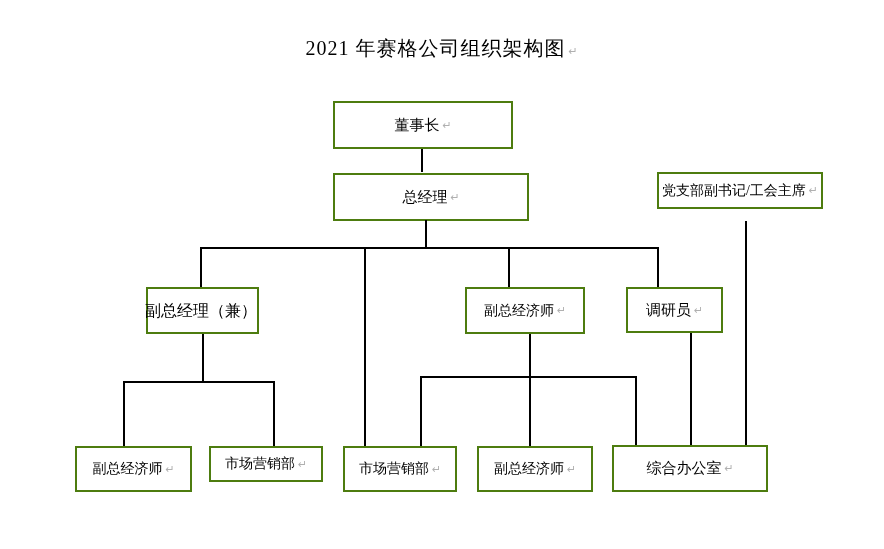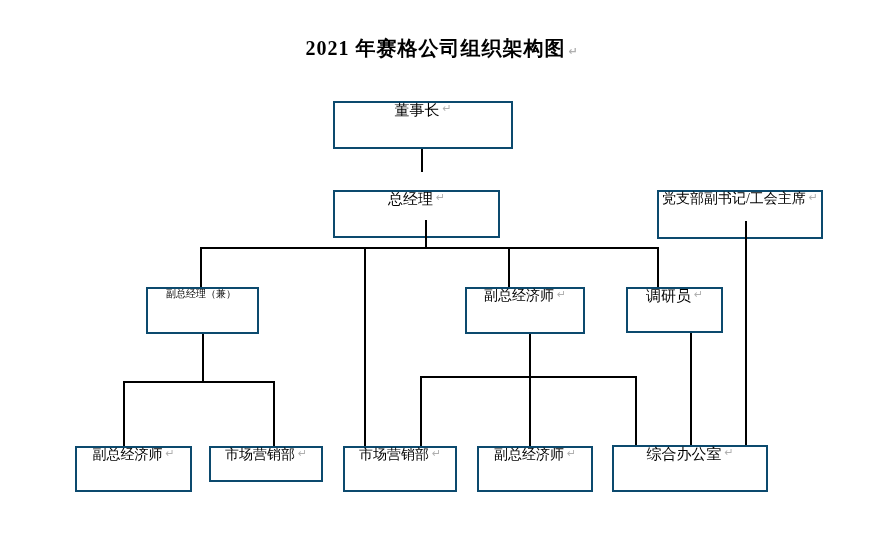--- a/index.html
+++ b/index.html
@@ -2,55 +2,55 @@
 <html><head>
 <meta charset="utf-8">
 <style>
   html,body{margin:0;padding:0;background:#ffffff;}
   .canvas{
     position:relative;width:884px;height:549px;background:#ffffff;overflow:hidden;
     font-family:"Liberation Serif","DejaVu Serif",serif;color:#000;
   }
   .chart-title{
     position:absolute;left:0;top:35px;width:884px;text-align:center;
-    font-size:20px;font-weight:bold;letter-spacing:1px;white-space:nowrap;
+    font-size:20px;font-weight:normal;letter-spacing:1px;white-space:nowrap;
   }
   .node{
-    position:absolute;box-sizing:border-box;border:2px solid #0c4a6e;background:#fff;
-    display:flex;align-items:flex-start;justify-content:center;
+    position:absolute;box-sizing:border-box;border:2px solid #4d7c0f;background:#fff;
+    display:flex;align-items:center;justify-content:center;
     font-size:15px;line-height:1;white-space:nowrap;
   }
   .mark{color:#b0b0b0;font-size:11px;margin-left:3px;font-family:"DejaVu Sans",sans-serif;}
   .line{position:absolute;background:#000;}
 </style>
 </head>
 <body>
 
 <div class="canvas">
 
   <div class="chart-title">
     <span>2021 年赛格公司组织架构图</span><span class="mark">↵</span>
   </div>
 
   <div class="node" style="left:333px;top:101px;width:180px;height:48px">
     <span>董事长</span>
       <span class="mark">↵</span>
   </div>
 
-  <div class="node" style="left:333px;top:190px;width:167px;height:48px">
+  <div class="node" style="left:333px;top:173px;width:196px;height:48px">
     <span>总经理</span>
       <span class="mark">↵</span>
   </div>
 
-  <div class="node" style="left:657px;top:190px;width:166px;height:49px;font-size:14px">
+  <div class="node" style="left:657px;top:172px;width:166px;height:37px;font-size:14px">
     <span>党支部副书记/工会主席</span>
       <span class="mark">↵</span>
   </div>
 
-  <div class="node" style="left:146px;top:287px;width:113px;height:47px;font-size:10px">
+  <div class="node" style="left:146px;top:287px;width:113px;height:47px;font-size:16px">
     <span>副总经理（兼）</span>
       <span class="mark"></span>
   </div>
 
   <div class="node" style="left:465px;top:287px;width:120px;height:47px;font-size:14px">
     <span>副总经济师</span>
       <span class="mark">↵</span>
   </div>
 
   <div class="node" style="left:626px;top:287px;width:97px;height:46px">

